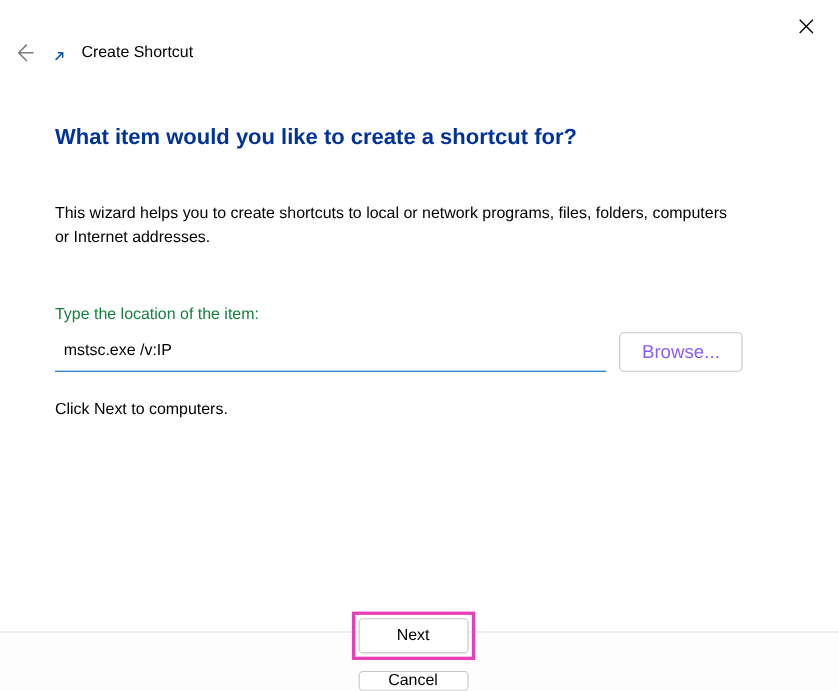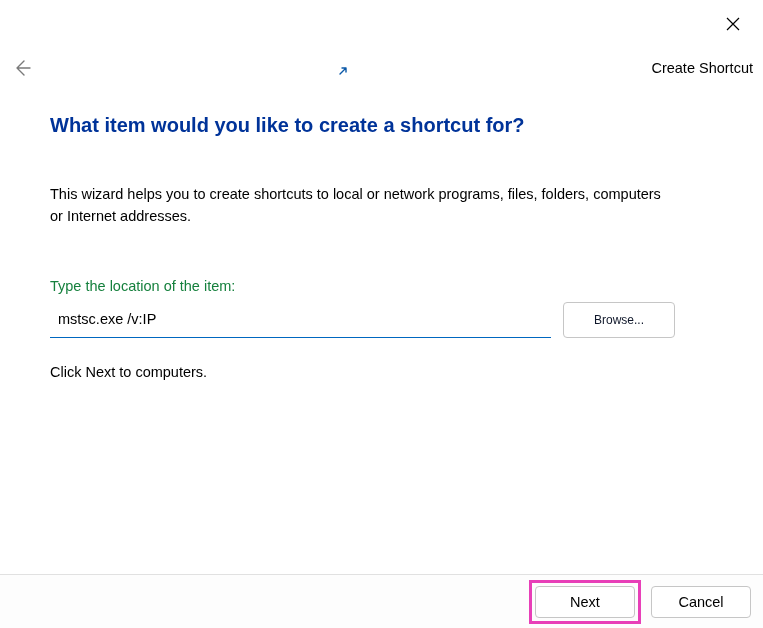--- a/index.html
+++ b/index.html
@@ -23,27 +23,26 @@
       width: 24px;
       height: 24px;
       display: flex;
       align-items: center;
       justify-content: center;
       cursor: pointer;
       font-size: 16px;
     }
     .header-row {
       position: absolute;
-      top: 56px;
+      top: 36px;
       left: 10px;
       right: 10px;
       display: flex;
       align-items: center;
       gap: 14px;
-      justify-content: space-between;
     }
     .back-arrow {
       width: 24px;
       height: 24px;
       display: flex;
       align-items: center;
       justify-content: center;
       color: #6b6b6b;
       cursor: pointer;
     }
@@ -102,42 +101,43 @@
       outline: none;
       background: #ffffff;
       color: #000000;
     }
     .browse-btn {
       width: 112px;
       height: 36px;
       background: #ffffff;
       border: 1px solid #c6c6c6;
       border-radius: 4px;
-      font-size: 12px;
+      font-size: 17px;
       font-family: inherit;
       cursor: pointer;
-      color: #0f172a;
+      color: #8b5cf6;
     }
     .continue-text {
       font-size: 14.5px;
       color: #000000;
     }
     .footer {
       position: absolute;
       left: 0;
       right: 0;
       bottom: 0;
       height: 54px;
       border-top: 1px solid #e1e1e1;
       background: #fdfdfd;
       display: flex;
       align-items: center;
       justify-content: flex-end;
       padding-right: 12px;
       gap: 10px;
+      flex-direction: column;
     }
     .next-wrap {
       padding: 3px;
       border: 3px solid #e83fb8;
       display: inline-flex;
     }
     .footer-btn {
       width: 100px;
       height: 32px;
       background: #ffffff;

